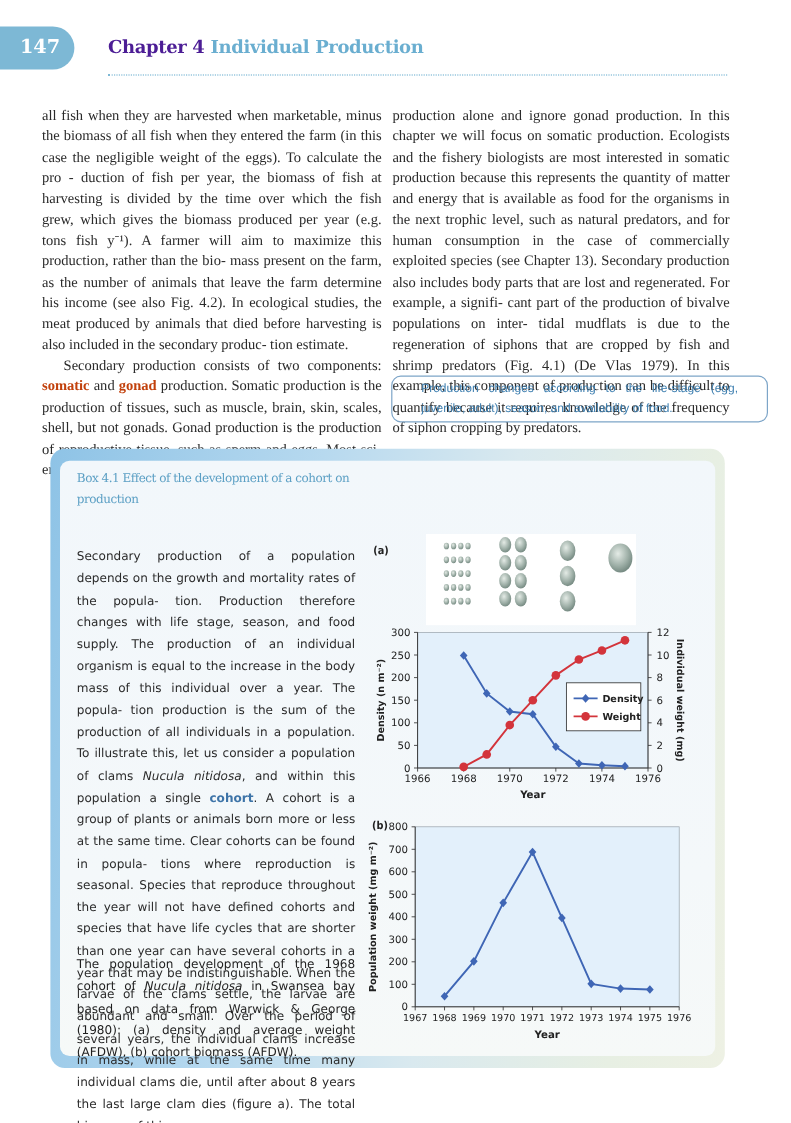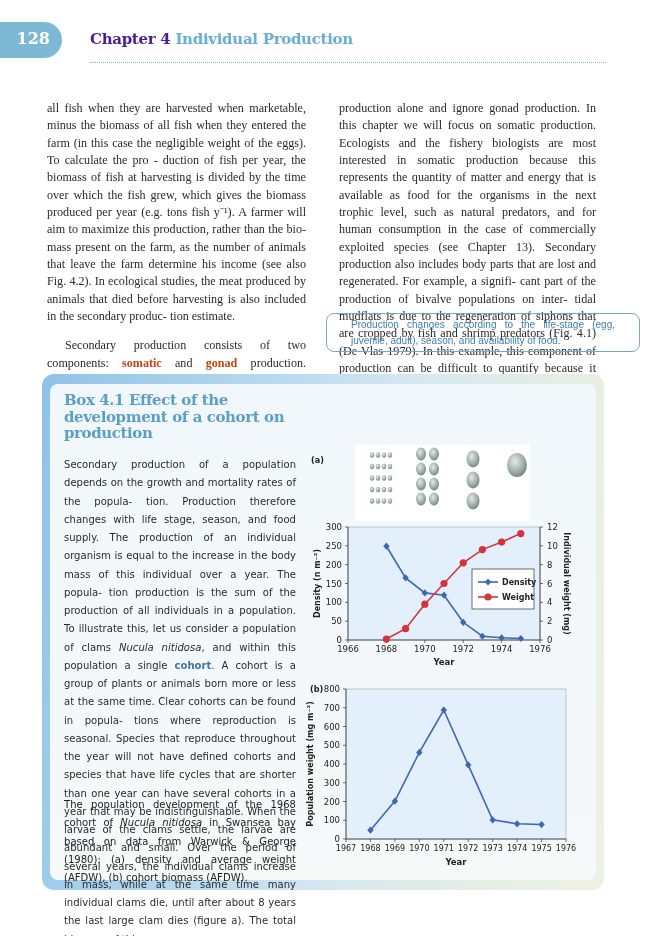--- a/index.html
+++ b/index.html
@@ -4,42 +4,42 @@
 <style>
   html, body { margin:0; padding:0; background:#ffffff; }
   body { width:659px; height:936px; position:relative; overflow:hidden; font-family:"Liberation Serif", serif; color:#222; }
   .tab { position:absolute; left:0; top:22px; width:62px; height:36px; background:#7db8d5; border-radius:0 18px 18px 0; }
   .tab span { position:absolute; right:12px; top:7px; color:#fff; font-family:"DejaVu Serif", serif; font-weight:bold; font-size:16px; }
   .chap { position:absolute; left:90px; top:30px; font-family:"DejaVu Serif", serif; font-size:15px; font-weight:bold; letter-spacing:-0.3px; }
   .chap .num { color:#4c1d95;margin-top:48px; }
   .chap .ttl { color:#6aaed0; margin-left:5px; }
   .dots { position:absolute; left:90px; top:62px; width:516px; border-top:1.3px dotted #7db8d5; }
   .col { position:absolute; top:88px; font-size:12.1px; line-height:17.35px; text-align:justify; color:#2a2a2a; }
-  .col p { margin:12px; }
+  .col p { margin:0; }
   .col .ind { text-indent:18px; }
   .col.left { left:35px; width:283px; }
   .col.right { left:327px; width:281px; }
   .kw { color:#c2410c; font-weight:bold; }
   .callout { position:absolute; left:326px; top:313px; width:264px; height:31px; border:1.2px solid #7da5c8; border-radius:8px; padding:3px 24px; color:#3e7fb0; font-family:Liberation Sans, sans-serif; font-size:10px; line-height:16px; text-align:justify; }
   .box-outer { position:absolute; left:42px; top:374px; width:562px; height:516px; border-radius:12px; background:linear-gradient(100deg,#8ec3e6 0%,#b7d9ef 35%,#d9e9ef 60%,#e7efe3 85%,#eef1e4 100%); }
   .box-inner { position:absolute; left:50px; top:384px; width:546px; height:496px; border-radius:8px; background:linear-gradient(180deg,#f2f7fb 0%,#f4f8fa 70%,#f6f9f8 100%); }
-  .box-title { position:absolute; left:64px; top:392px; width:260px; font-family:"DejaVu Serif", serif; font-weight:bold; font-size:15px; line-height:16.5px; color:#5b9fc4; letter-spacing:-0.4px; }
+  .box-title { position:absolute; left:64px; top:392px; width:260px; font-family:"DejaVu Serif", serif; font-weight:normal; font-size:10px; line-height:16.5px; color:#5b9fc4; letter-spacing:-0.4px; }
   .box-text { position:absolute; left:64px; top:456px; width:232px; font-family:"DejaVu Sans", sans-serif; font-size:10.05px; line-height:18.25px; color:#2b2b2b; text-align:justify; }
   .box-text p { margin:0; }
   .box-text .kw2 { color:#3e74a8; font-weight:bold; }
   .caption { position:absolute; left:64px; top:796px; width:232px; font-family:"DejaVu Sans", sans-serif; font-size:10.05px; line-height:18.25px; color:#1e1e1e; text-align:justify; }
   .panel-label { position:absolute; font-family:"DejaVu Sans Condensed","DejaVu Sans", sans-serif; font-size:9px; font-weight:bold; color:#222; }
   .photo { position:absolute; left:355px; top:445px; width:175px; height:76px; background:#ffffff; }
   svg text { font-family:"DejaVu Sans", sans-serif; }
 </style>
 </head>
 <body>
 
 <div class="tab">
-    <span>128</span>
+    <span>147</span>
   </div>
 <div class="chap">
   <span class="num">Chapter 4</span><span class="ttl">Individual Production</span>
 </div>
 <div class="dots"></div>
 
 <div class="col left">
   <p>all fish when they are harvested when marketable, minus the biomass of all fish when they entered the farm (in this case the negligible weight of the eggs). To calculate the pro - duction of fish per year, the biomass of fish at harvesting is divided by the time over which the fish grew, which gives the biomass produced per year (e.g. tons fish y⁻¹). A farmer will aim to maximize this production, rather than the bio- mass present on the farm, as the number of animals that leave the farm determine his income (see also Fig. 4.2). In ecological studies, the meat produced by animals that died before harvesting is also included in the secondary produc- tion estimate.</p>
   <p class="ind"><span>Secondary production consists of two components: </span><span class="kw">somatic</span><span> and </span><span class="kw">gonad</span><span> production. Somatic production is the production of tissues, such as muscle, brain, skin, scales, shell, but not gonads. Gonad production is the production of reproductive tissue, such as sperm and eggs. Most sci- entific studies of secondary production focus on somatic</span></p>
 </div>

